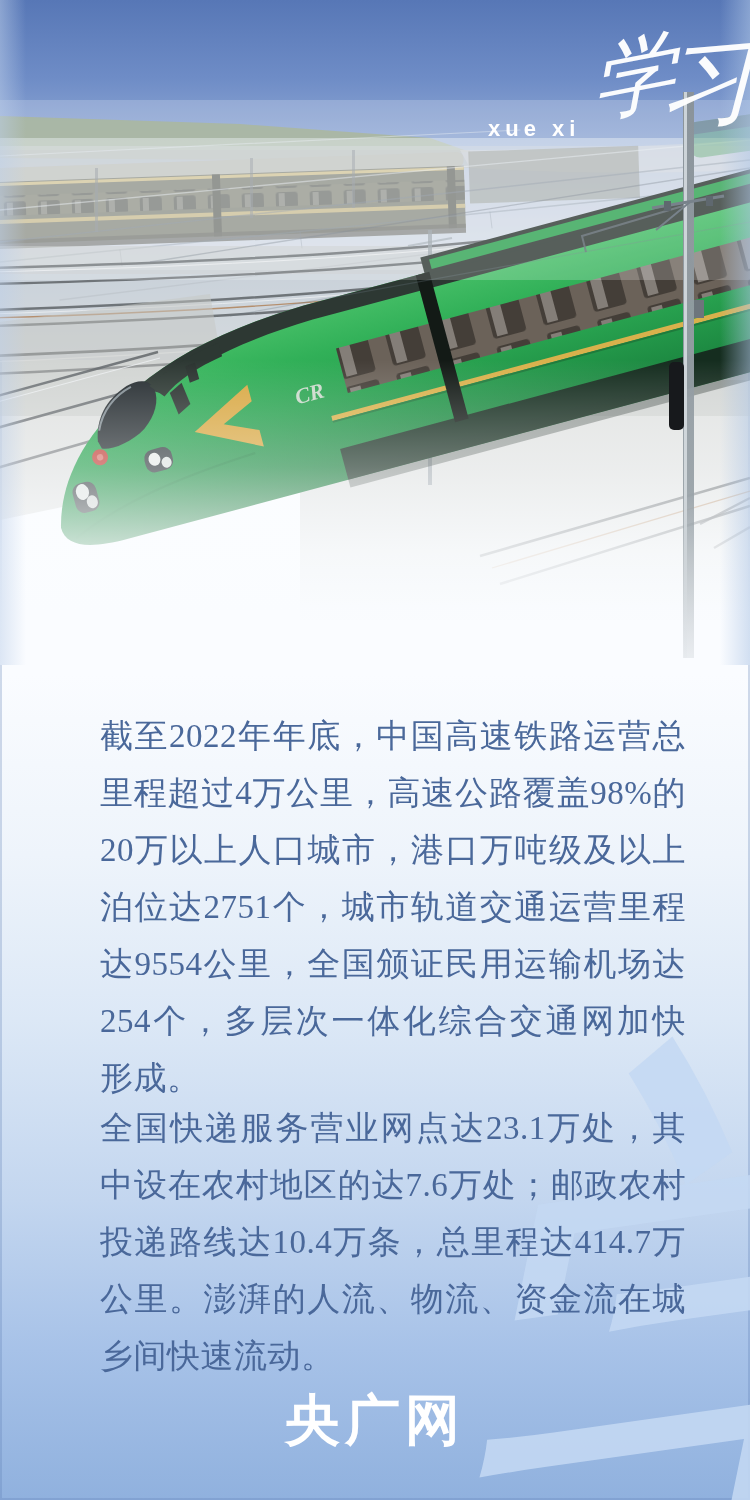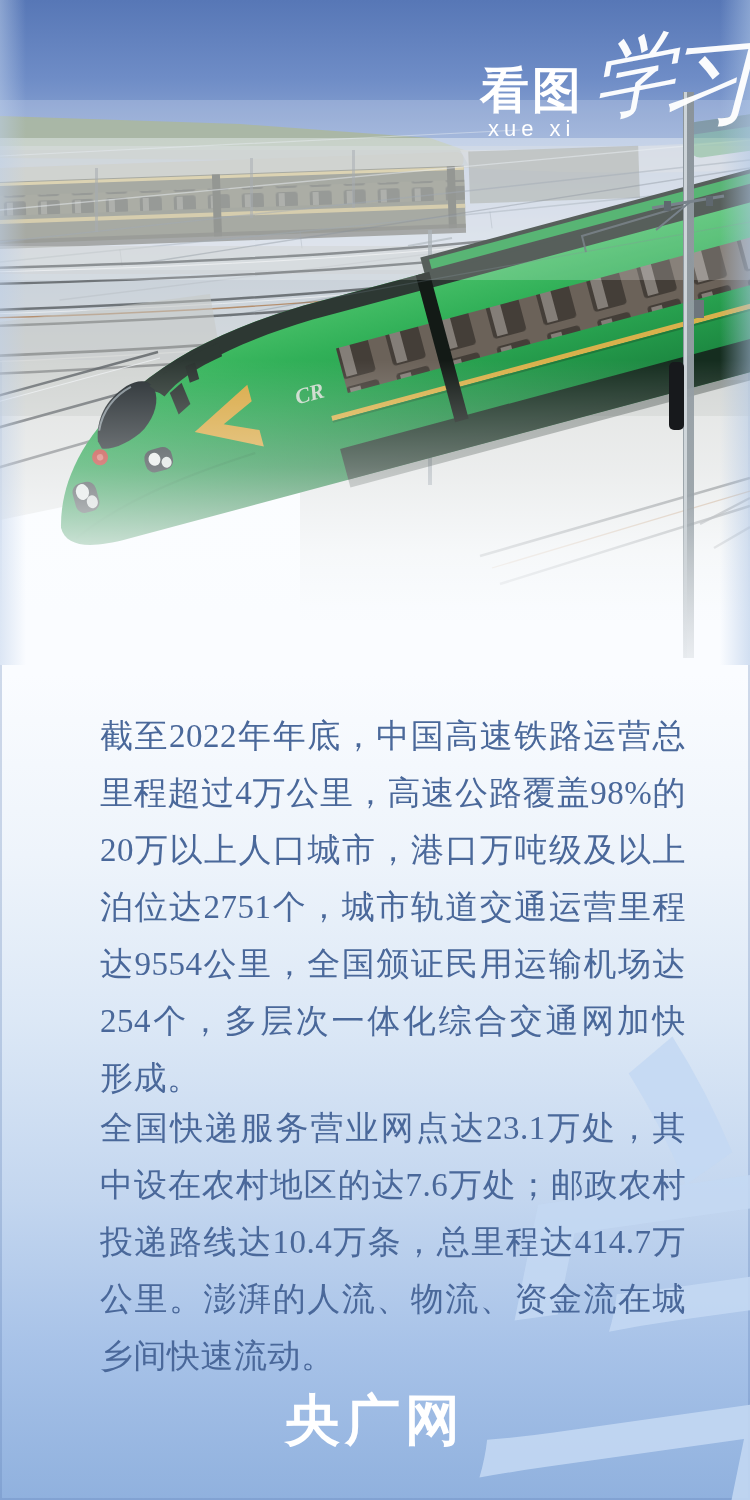--- a/index.html
+++ b/index.html
@@ -8,21 +8,21 @@
     background:linear-gradient(180deg,#fafcff 0%,#fafcff 45%,#eef4fb 57%,#dce8f6 68%,#c3d6ef 80%,#a7c2e8 90%,#90b1de 100%);
     box-shadow:inset 0 0 0 2px rgba(95,125,180,.28);
     font-family:"Liberation Sans","DejaVu Sans",sans-serif;
   }
   .photo{position:absolute;left:0;top:0;width:750px;height:665px;}
   .photo svg{display:block;}
 
   
   .brand{position:absolute;left:480px;top:50px;width:270px;height:110px;color:#fff;}
   .brand-cn{position:absolute;left:0;top:16px;font-size:49px;font-weight:700;letter-spacing:3px;line-height:1;}
-  .brand-pinyin{position:absolute;left:8px;top:68px;font-size:22px;font-weight:400;letter-spacing:5px;line-height:1;}
+  .brand-pinyin{position:absolute;left:8px;top:68px;font-size:22px;font-weight:700;letter-spacing:5px;line-height:1;}
   .brand-script{position:absolute;left:112px;top:-24px;width:160px;
     font-family:"Liberation Serif","DejaVu Serif",serif;font-style:italic;font-weight:400;line-height:1;white-space:nowrap;}
   .cal{display:inline-block;opacity:.97;}
   .cal-1{font-size:84px;transform:rotate(-11deg) skewX(-8deg);}
   .cal-2{font-size:94px;transform:rotate(-5deg) skewX(-6deg);margin-left:-16px;position:relative;top:10px;}
 
   
   .watermark{
     position:absolute;left:426px;top:1008px;font-size:640px;line-height:1;
     font-family:"Liberation Serif","DejaVu Serif",serif;font-style:italic;
@@ -235,21 +235,20 @@
         <rect x="669" y="362" width="15" height="68" rx="5" fill="#17191c"></rect>
         <rect x="694" y="300" width="10" height="18" fill="#6d757c"></rect>
       </g>
 
       <rect x="0" y="0" width="26" height="665" fill="url(#lf)"></rect>
       <rect x="720" y="0" width="30" height="665" fill="url(#rf)"></rect>
     </svg>
   </div>
 
   <div class="brand">
-    <div class="brand-cn">看图</div>
     <div class="brand-script"><span class="cal cal-1">学</span><span class="cal cal-2">习</span></div>
     <div class="brand-pinyin">xue xi</div>
   </div>
 
   <div class="watermark">学</div>
 
   <div class="content">
     <p class="para-1">截至2022年年底，中国高速铁路运营总里程超过4万公里，高速公路覆盖98%的20万以上人口城市，港口万吨级及以上泊位达2751个，城市轨道交通运营里程达9554公里，全国颁证民用运输机场达254个，多层次一体化综合交通网加快形成。</p>
     <p class="para-2">全国快递服务营业网点达23.1万处，其中设在农村地区的达7.6万处；邮政农村投递路线达10.4万条，总里程达414.7万公里。澎湃的人流、物流、资金流在城乡间快速流动。</p>
   </div>

